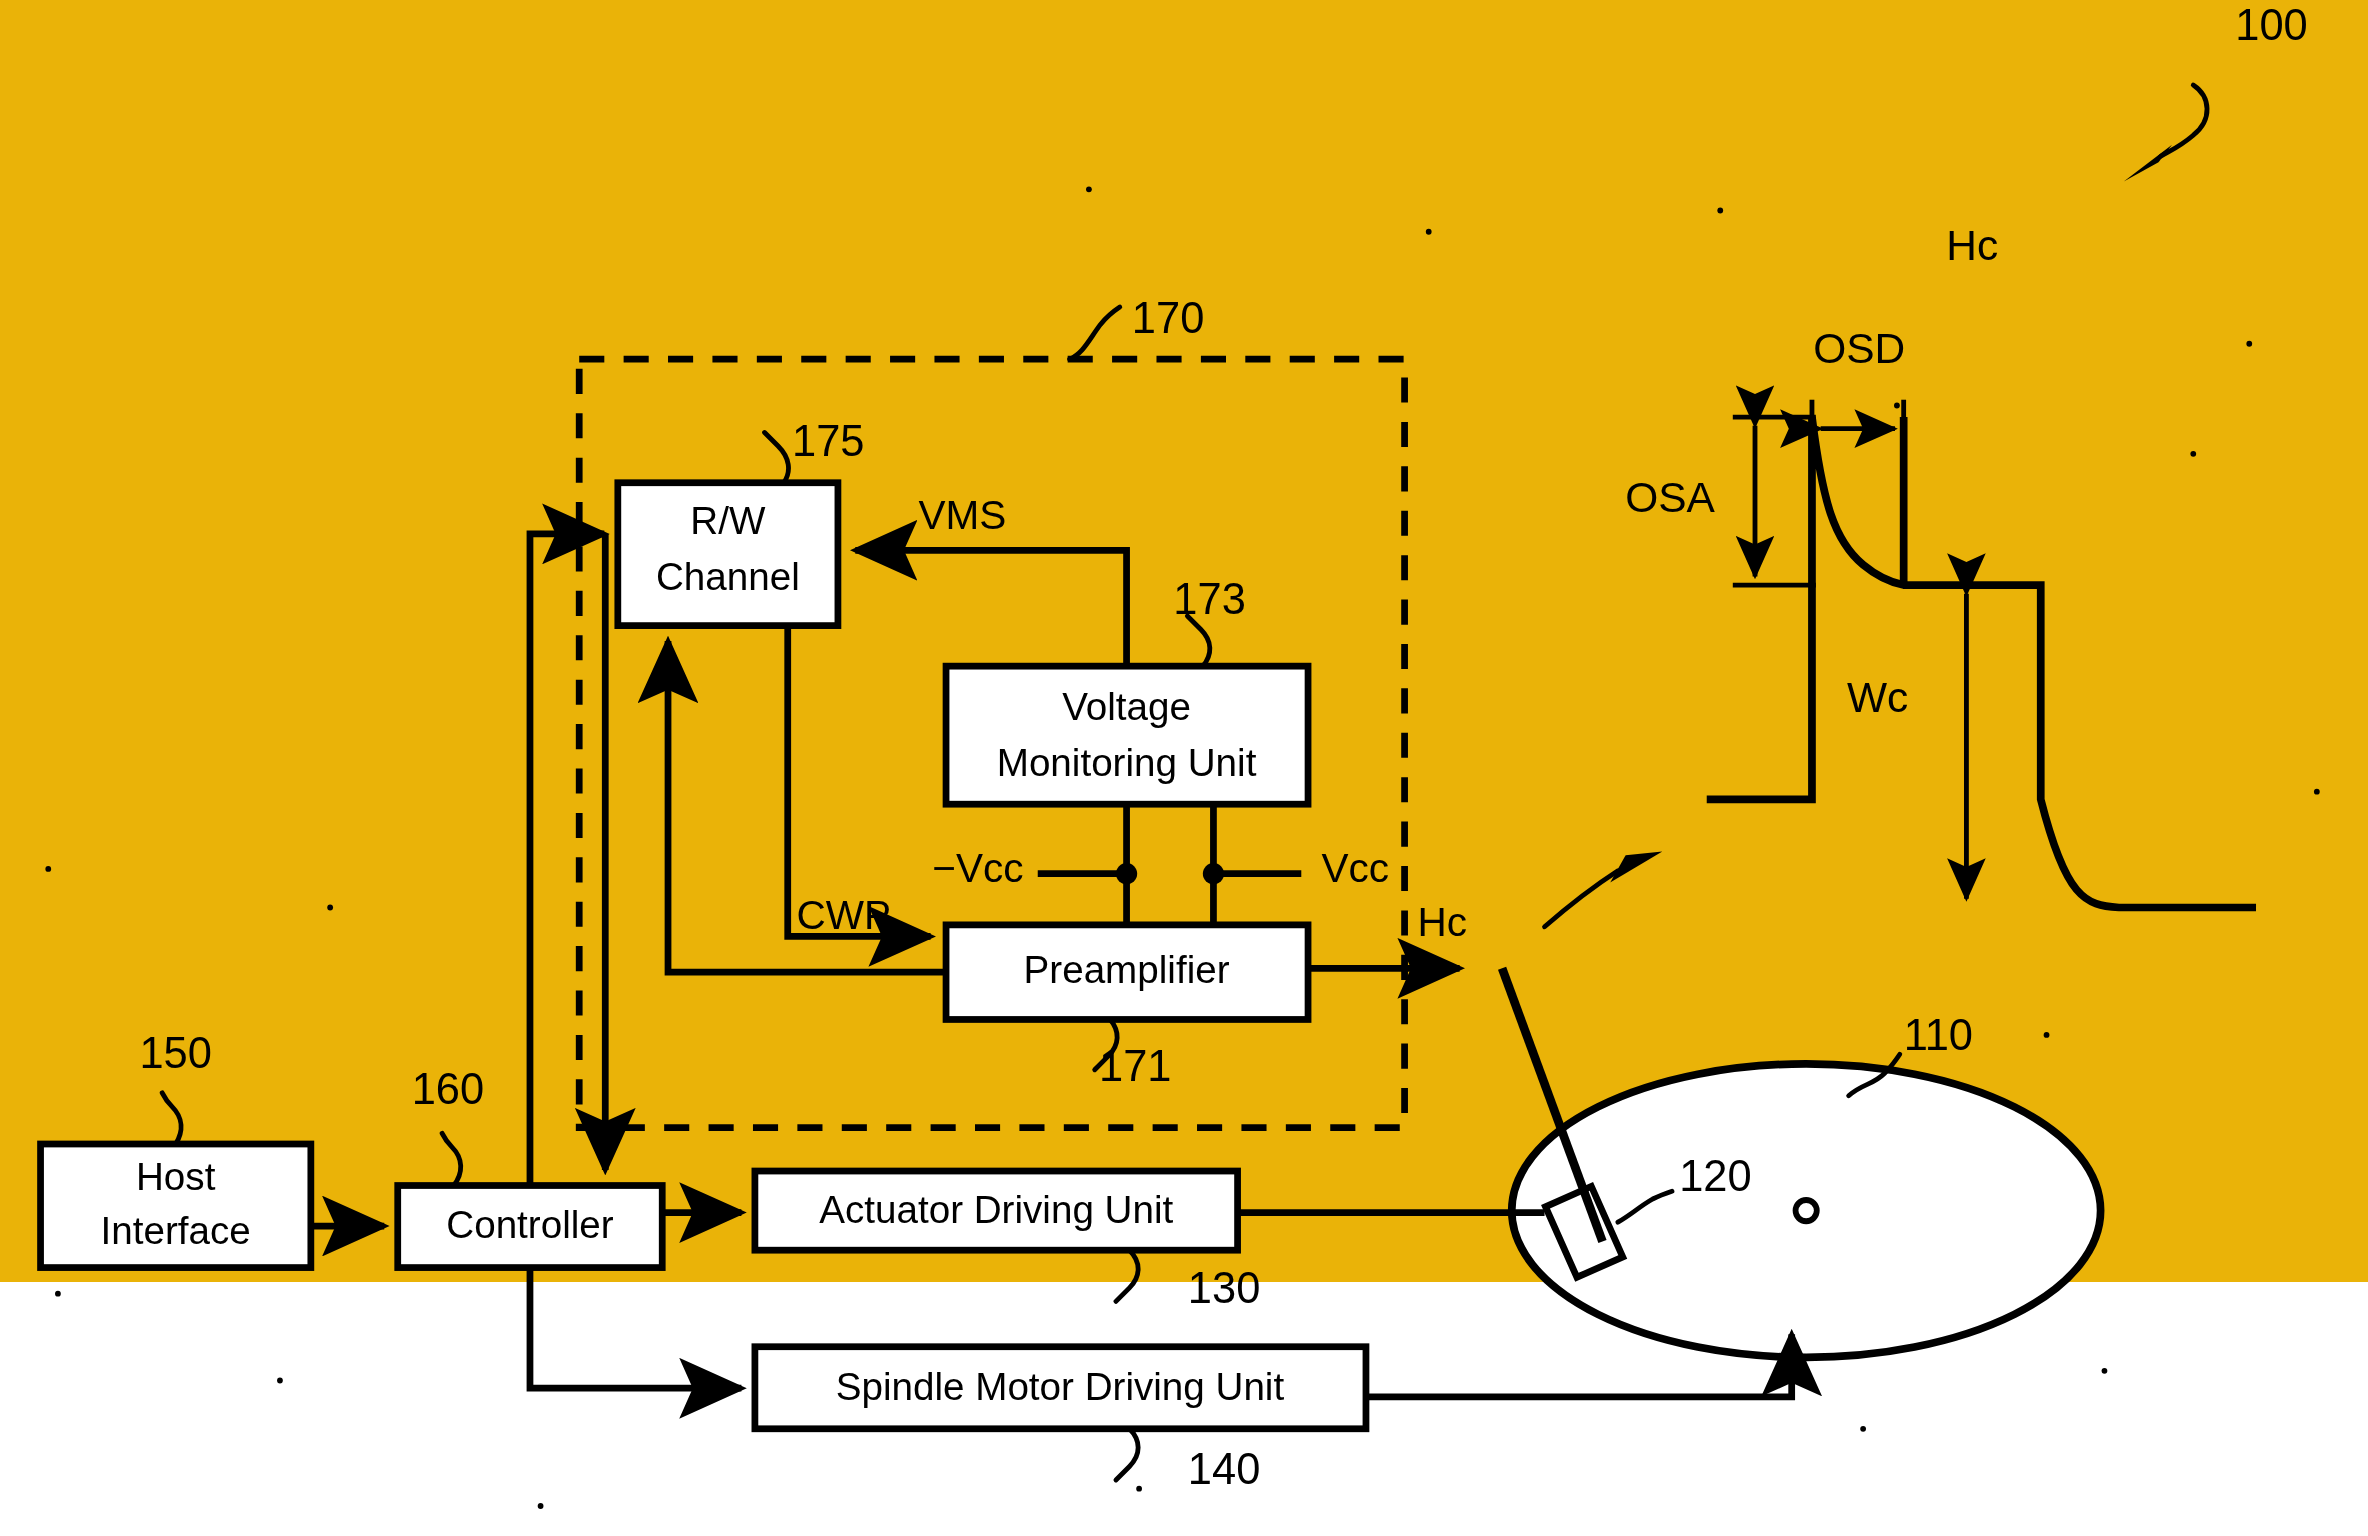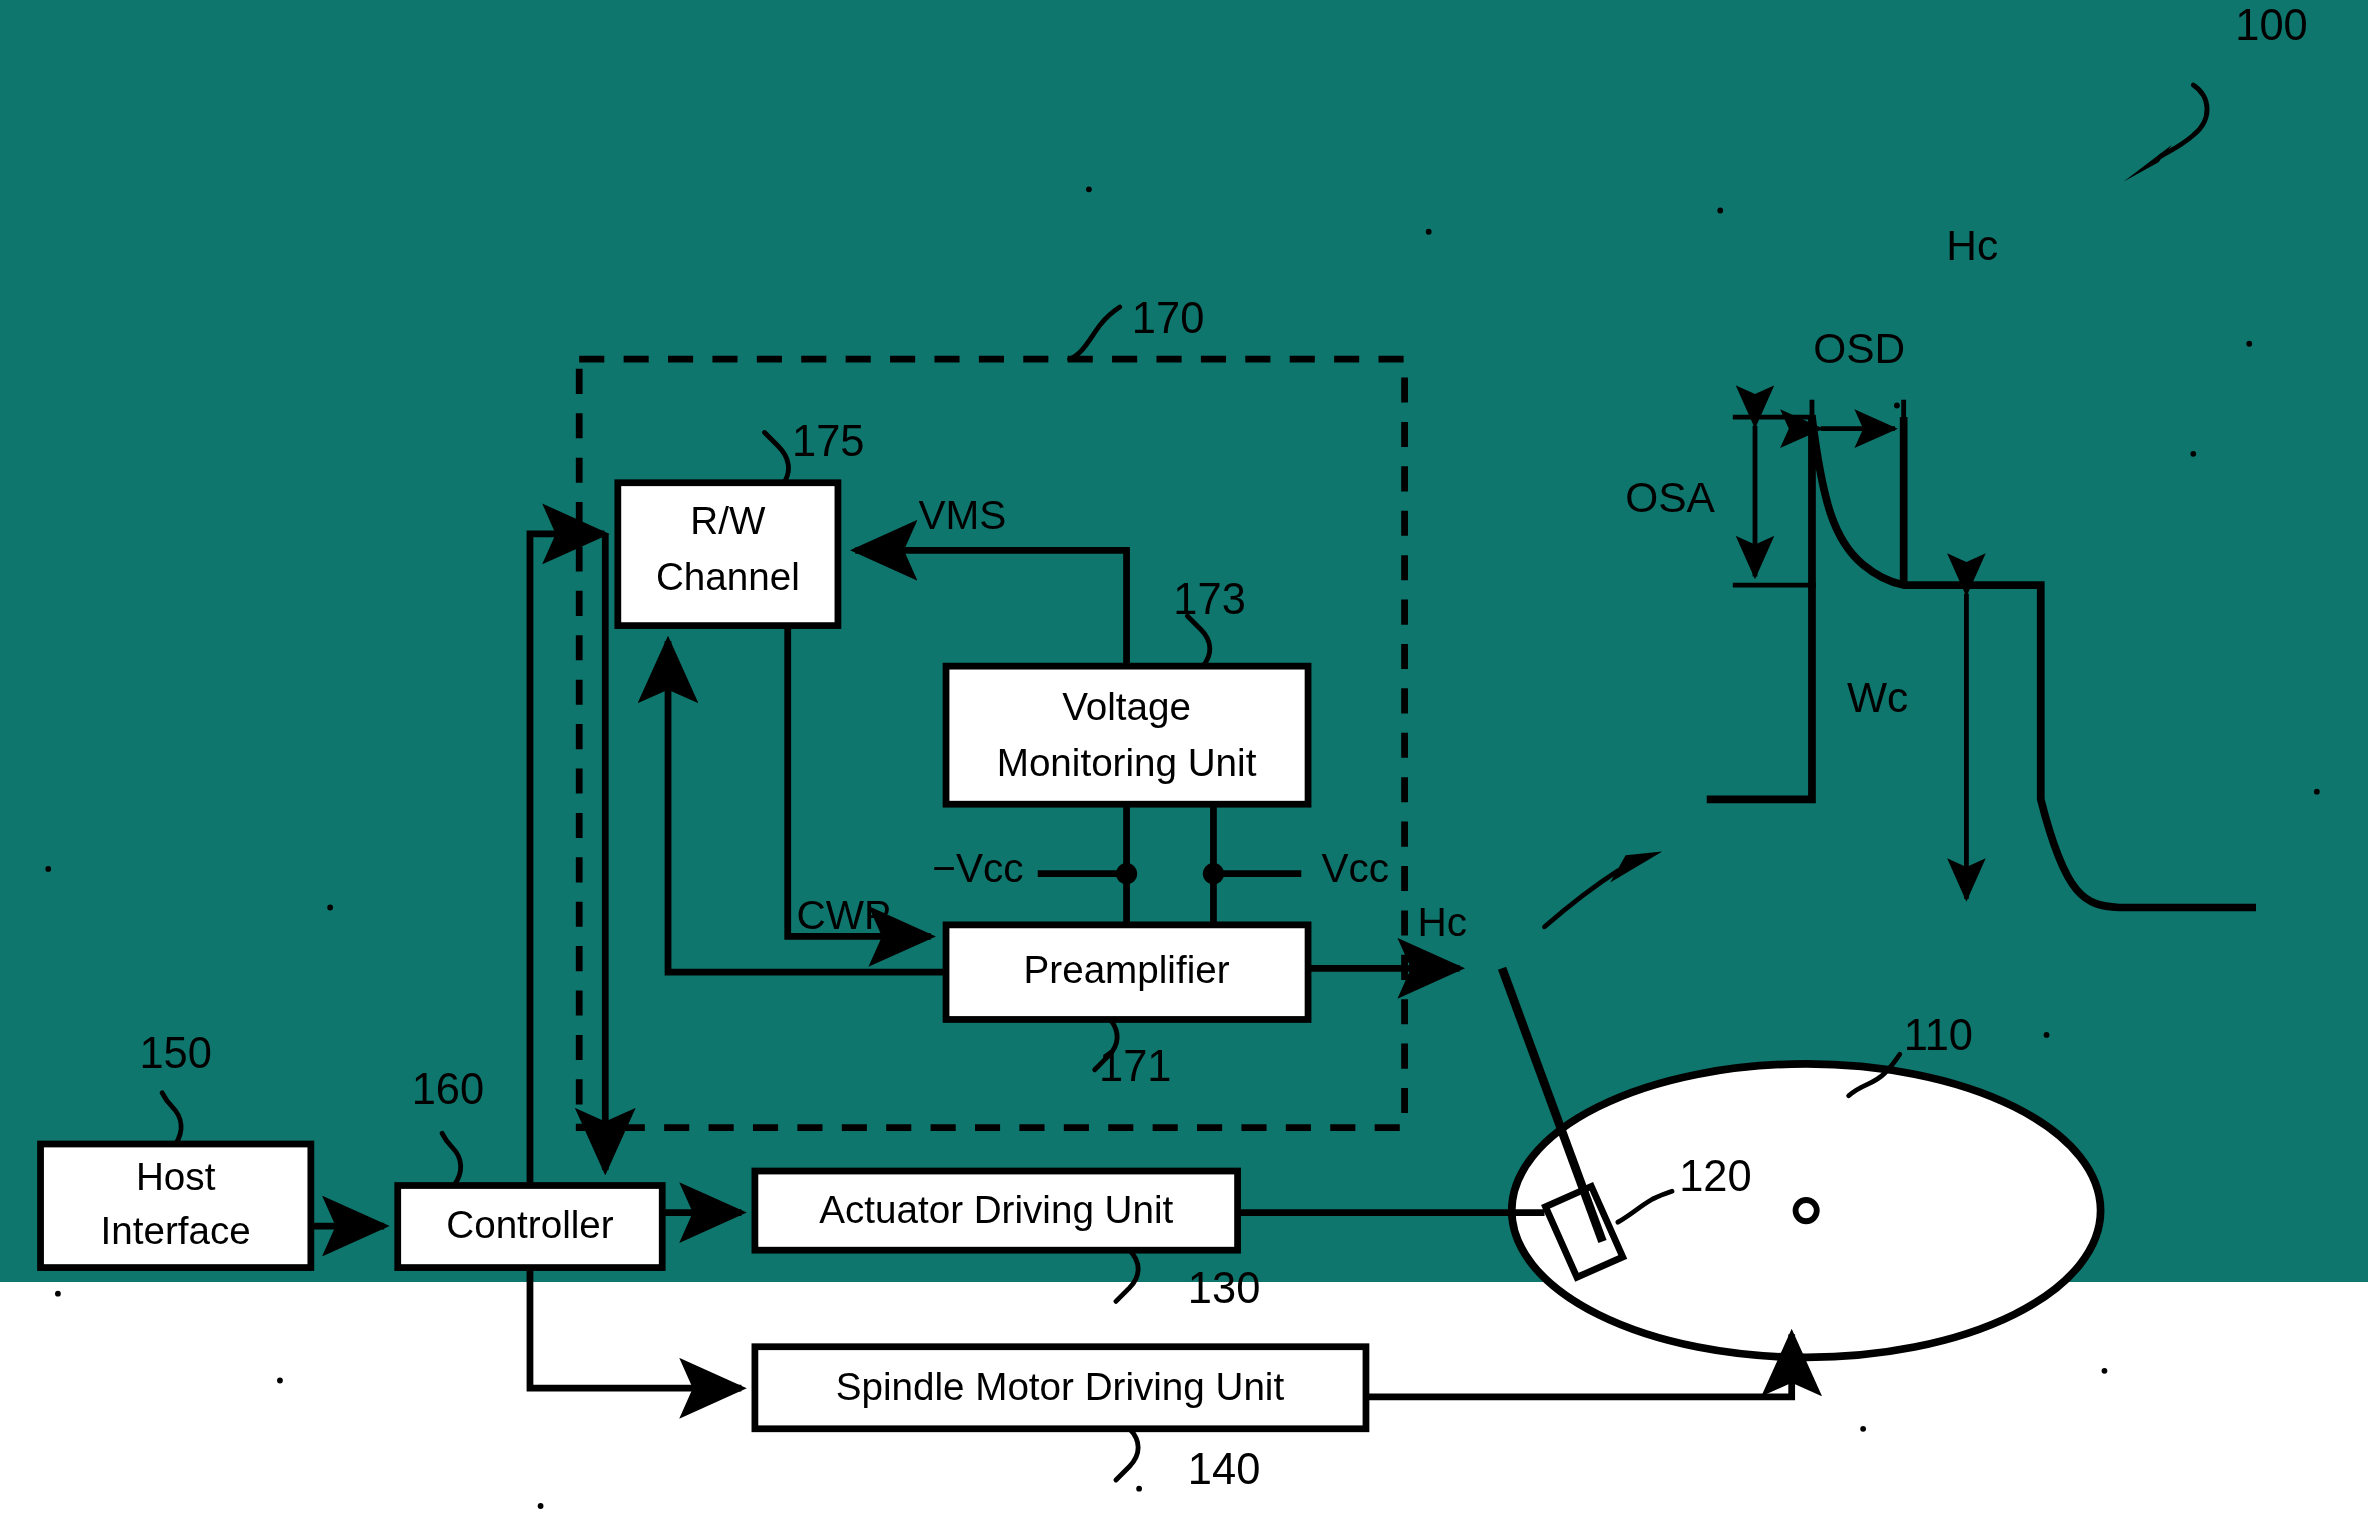--- a/index.html
+++ b/index.html
@@ -12,21 +12,21 @@
     width: 2368px;
     height: 1536px;
     overflow: hidden;
     font-family: "Liberation Sans", sans-serif;
     color: #000000;
   }
   #figure-root {
     position: relative;
     width: 2368px;
     height: 1282px;
-    background: #0f766e;
+    background: #eab308;
   }
   svg#figure-canvas {
     position: absolute;
     top: 0;
     left: 0;
     width: 2368px;
     height: 1536px;
     display: block;
   }
   .wire        { stroke: #000; stroke-width: 7;  fill: none; stroke-linecap: butt; }

